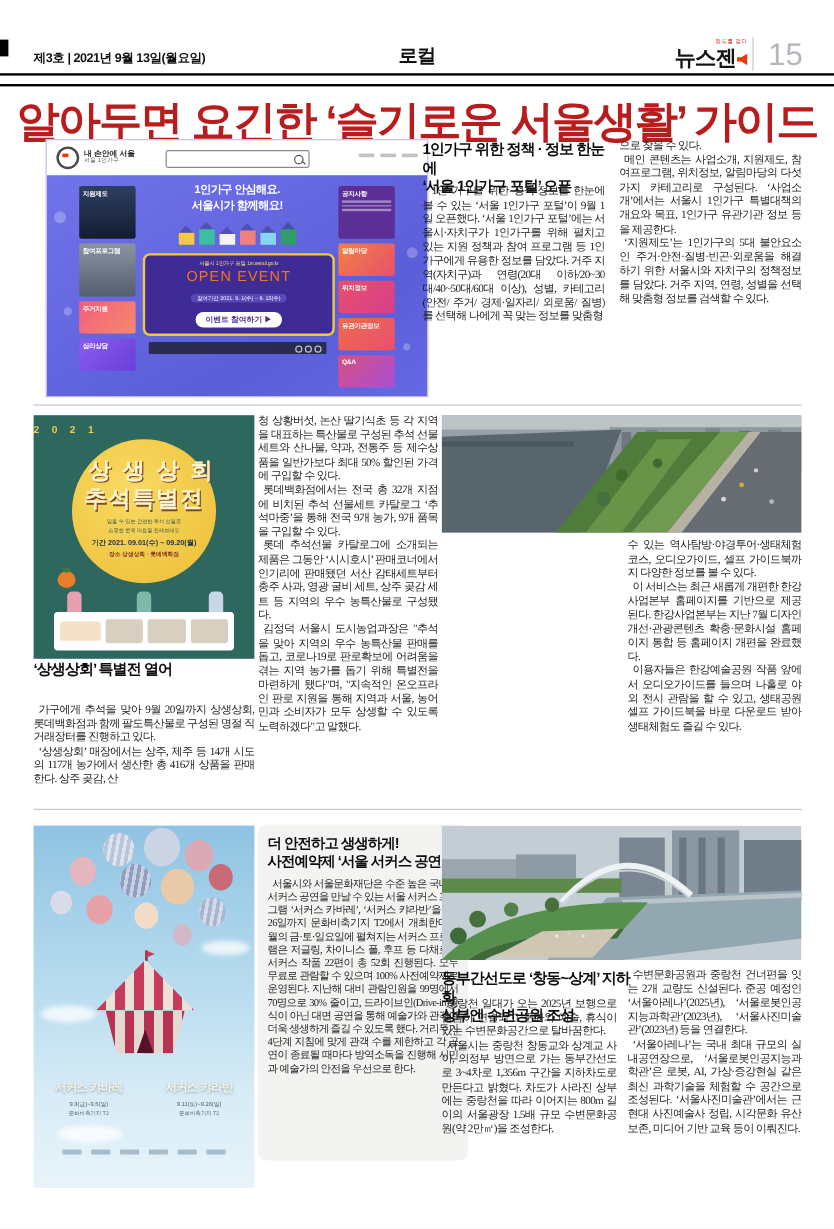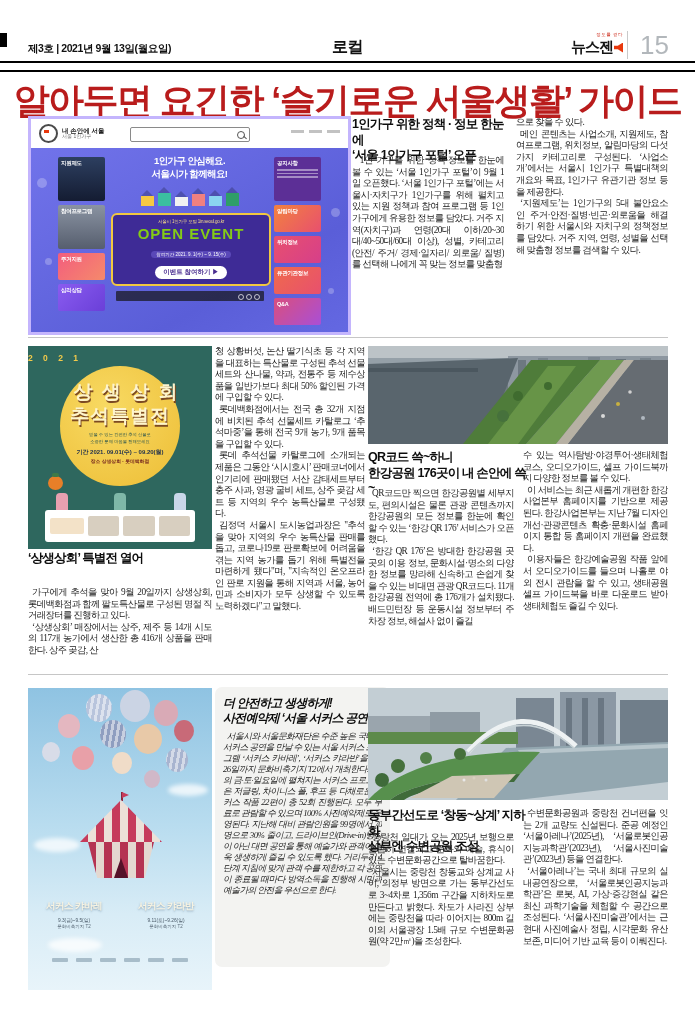--- a/index.html
+++ b/index.html
@@ -5,35 +5,35 @@
   html,body{margin:0;padding:0;background:#e9e9e9;}
   #page{position:relative;width:695px;height:1024px;background:#ffffff;overflow:hidden;
         font-family:"Liberation Sans",sans-serif;color:#111;}
   .abs{position:absolute;}
   
   .corner-tick{left:0;top:33px;width:7px;height:14px;background:#000;}
   .hdr-issue{left:28px;top:42px;font-size:10.5px;font-weight:700;letter-spacing:-0.4px;}
   .hdr-section{left:0;right:0;top:37px;text-align:center;font-size:16px;font-weight:800;letter-spacing:-0.5px;}
   .brand{right:72px;top:33px;text-align:right;line-height:1;}
   .brand-tag{font-size:4.5px;color:#cc2a1a;letter-spacing:0.5px;display:block;margin-bottom:1px;}
-  .brand-name{font-size:15px;font-weight:900;letter-spacing:-1px;color:#141414;}
+  .brand-name{font-size:18px;font-weight:900;letter-spacing:-1px;color:#141414;}
   .megaphone{display:inline-block;width:9px;height:10px;background:#e8380d;vertical-align:-1px;margin-left:1px;
              clip-path:polygon(0 32%,42% 32%,100% 0,100% 100%,42% 68%,0 68%);}
   .pagenum{right:26px;top:31px;font-size:26px;font-weight:400;color:#b2b7bb;border-left:1px solid #c9c9c9;
            padding-left:12px;line-height:28px;}
   .rules{left:0;right:0;top:61px;height:7px;border-top:2.5px solid #000;border-bottom:2.5px solid #000;}
   .headline{left:0;right:0;top:77px;text-align:center;font-size:36px;font-weight:800;letter-spacing:-1.6px;color:#b91c1c;}
   .divider{left:28px;width:640px;border-top:1px solid #c6c6c6;height:0;}
   
   .atitle{font-size:12.5px;font-weight:800;line-height:15.5px;letter-spacing:-0.8px;color:#0d0d0d;}
   .atitle span{display:block;}
   .body{font-family:"Liberation Serif","DejaVu Serif",serif;font-size:9.3px;line-height:11.6px;
         letter-spacing:-0.55px;text-align:justify;color:#1c1c1c;white-space:pre-line;overflow:hidden;}
   
-  .portal{left:28px;top:116px;width:317px;height:213px;border:3px solid #c4b5fd;background:#fff;overflow:hidden;}
+  .portal{left:38px;top:116px;width:317px;height:213px;border:1px solid #c4b5fd;background:#fff;overflow:hidden;}
   .portal-top{position:relative;height:29px;background:#fff;}
   .p-logo{position:absolute;left:8px;top:5px;display:flex;gap:4px;align-items:center;}
   .p-logo-mark{width:15px;height:15px;border:2px solid #4a4a4a;border-radius:50%;position:relative;background:#fff;}
   .p-logo-mark::after{content:'';position:absolute;left:3px;top:4px;width:5px;height:3px;background:#e8380d;}
   .p-logo-txt{line-height:1.15;}
   .p-logo-t1{font-size:6.5px;font-weight:800;color:#222;}
   .p-logo-t2{font-size:5px;color:#666;}
   .p-search{position:absolute;left:50%;top:8px;transform:translateX(-50%);width:118px;height:13px;
             border:1px solid #8a8a8a;border-radius:2px;background:#fff;}
   .p-mag{position:absolute;right:4px;top:2.5px;width:6px;height:6px;border:1.2px solid #555;border-radius:50%;}
@@ -50,21 +50,21 @@
   .pcard .mini i{display:block;height:1.5px;background:rgba(255,255,255,.45);margin-bottom:2px;}
   .hero-center{position:absolute;left:80px;right:80px;top:7px;text-align:center;}
   .hero-t{font-size:9.5px;font-weight:800;color:#fff;line-height:12.5px;letter-spacing:-0.6px;}
   .houses{display:flex;justify-content:center;gap:4px;margin-top:9px;height:17px;align-items:flex-end;}
   .house{width:13px;height:9px;position:relative;}
   .house::before{content:'';position:absolute;top:-6px;left:0;border-left:6.5px solid transparent;
                  border-right:6.5px solid transparent;border-bottom:6px solid rgba(0,0,0,.22);}
   .event{margin:7px auto 0;width:148px;background:#3e2b96;border:2px solid #f2c840;border-radius:6px;
          padding:4px 4px 5px;text-align:center;}
   .ev-site{font-size:4.5px;color:#f7dc8a;letter-spacing:-0.2px;}
-  .ev-title{font-size:15px;font-weight:700;color:#84cc16;letter-spacing:1px;margin-top:1px;}
+  .ev-title{font-size:12px;font-weight:400;color:#f97316;letter-spacing:1px;margin-top:1px;}
   .ev-period{display:inline-block;font-size:4.5px;color:#fff;background:#5a48b8;border-radius:5px;padding:1px 5px;margin-top:2px;}
   .ev-btn{display:inline-block;font-size:6.5px;font-weight:800;color:#4a2d8f;background:#fff;border-radius:8px;
           padding:2px 8px;margin-top:3px;}
   .ev-strip{margin:5px auto 0;width:148px;height:10px;background:rgba(25,25,35,.75);border-radius:1px;position:relative;}
   .ev-strip i{position:absolute;top:3px;width:4px;height:4px;border:1px solid rgba(255,255,255,.7);border-radius:50%;}
   
   .chuseok{left:28px;top:346px;width:184px;height:203px;background:#2e675e;overflow:hidden;}
   .ck-year{position:absolute;left:0;right:0;top:7px;text-align:left;font-size:8.5px;font-weight:800;
            color:#f2ca4a;letter-spacing:4px;}
   .ck-moon{position:absolute;left:50%;top:20px;transform:translateX(-50%);width:120px;height:120px;border-radius:50%;
@@ -102,21 +102,21 @@
   .tent-door{position:absolute;bottom:0;left:50%;transform:translateX(-50%);width:14px;height:20px;background:#551229;
              clip-path:polygon(0 100%,50% 0,100% 100%);}
   .cir-names{position:absolute;left:0;right:0;top:212px;display:flex;justify-content:space-around;text-align:center;}
   .cir-t{font-size:9.5px;font-weight:800;color:#f7f3e2;letter-spacing:-0.5px;text-shadow:0 1px 2px rgba(60,90,120,.5);}
   .cir-d{font-size:4.8px;color:#4a5a68;margin-top:4px;}
   .cir-p{font-size:4.5px;color:#5a6a78;margin-top:1px;}
   .cir-logos{position:absolute;left:0;right:0;top:270px;display:flex;justify-content:center;gap:8px;}
   .cir-logos i{width:16px;height:4px;background:#9ab0be;border-radius:1px;opacity:.8;}
   
   .panel{left:215px;top:687px;width:175px;height:280px;background:#f3f3f1;border-radius:7px;
-         padding:9px 8px;box-sizing:border-box;overflow:hidden;font-style:italic;}
+         padding:9px 8px;box-sizing:border-box;overflow:hidden;}
   .panel .atitle{font-size:12px;line-height:15px;}
   .panel .body{font-size:8.8px;line-height:11px;letter-spacing:-0.6px;margin-top:5px;}
   
   .photo-render{left:368px;top:688px;width:300px;height:112px;}
 </style>
 </head>
 <body>
 
 <div id="page">
 
@@ -280,26 +280,20 @@
       <circle cx="235" cy="70" r="2" fill="#d8d8d8"></circle>
         <circle cx="250" cy="58" r="2" fill="#c8b040"></circle>
       <circle cx="262" cy="46" r="1.8" fill="#d0d0d0"></circle>
         <circle cx="275" cy="72" r="2" fill="#b0b8c0"></circle>
       <circle cx="150" cy="50" r="5" fill="#3f6b2f"></circle>
         <circle cx="135" cy="70" r="6" fill="#46713c"></circle>
       <circle cx="180" cy="40" r="4" fill="#3f6b2f"></circle>
     </svg>
   </div>
 
-  <div class="abs atitle" style="left:368px;top:450px;width:160px;">
-    <span>QR코드 쓱~하니</span>
-    <span>한강공원 176곳이 내 손안에 쓱~</span>
-  </div>
-  <div class="abs body" style="left:368px;top:488px;width:146px;height:180px;"> QR코드만 찍으면 한강공원별 세부지도, 편의시설은 물론 관광 콘텐츠까지 한강공원의 모든 정보를 한눈에 확인할 수 있는 ‘한강 QR 176’ 서비스가 오픈했다.
- ‘한강 QR 176’은 방대한 한강공원 곳곳의 이용 정보, 문화시설·명소의 다양한 정보를 망라해 신속하고 손쉽게 찾을 수 있는 비대면 관광 QR코드다. 11개 한강공원 전역에 총 176개가 설치됐다. 배드민턴장 등 운동시설 정보부터 주차장 정보, 해설사 없이 즐길</div>
   <div class="abs body" style="left:523px;top:450px;width:145px;height:218px;">수 있는 역사탐방·야경투어·생태체험 코스, 오디오가이드, 셀프 가이드북까지 다양한 정보를 볼 수 있다.
  이 서비스는 최근 새롭게 개편한 한강사업본부 홈페이지를 기반으로 제공된다. 한강사업본부는 지난 7월 디자인 개선·관광콘텐츠 확충·문화시설 홈페이지 통합 등 홈페이지 개편을 완료했다.
  이용자들은 한강예술공원 작품 앞에서 오디오가이드를 들으며 나홀로 야외 전시 관람을 할 수 있고, 생태공원 셀프 가이드북을 바로 다운로드 받아 생태체험도 즐길 수 있다.</div>
 
   <div class="abs divider" style="top:674px;"></div>
 
   <div class="abs circus photo">
     <span class="cloud" style="left:6px;top:150px;width:46px;height:14px;"></span>
     <span class="cloud" style="right:4px;top:96px;width:40px;height:12px;"></span>
     <span class="cloud" style="left:20px;top:250px;width:54px;height:14px;"></span>

